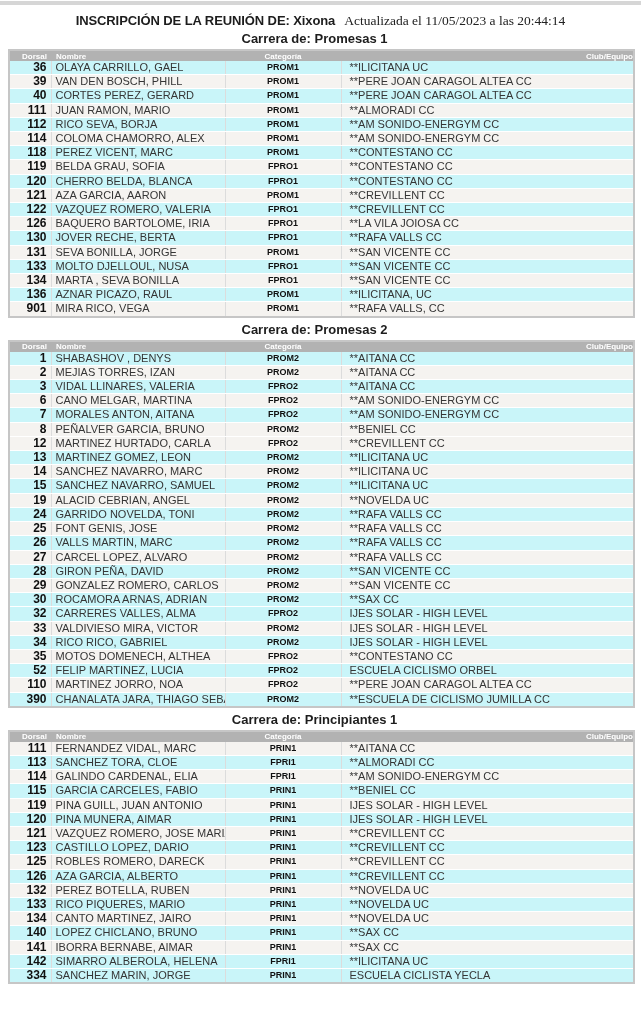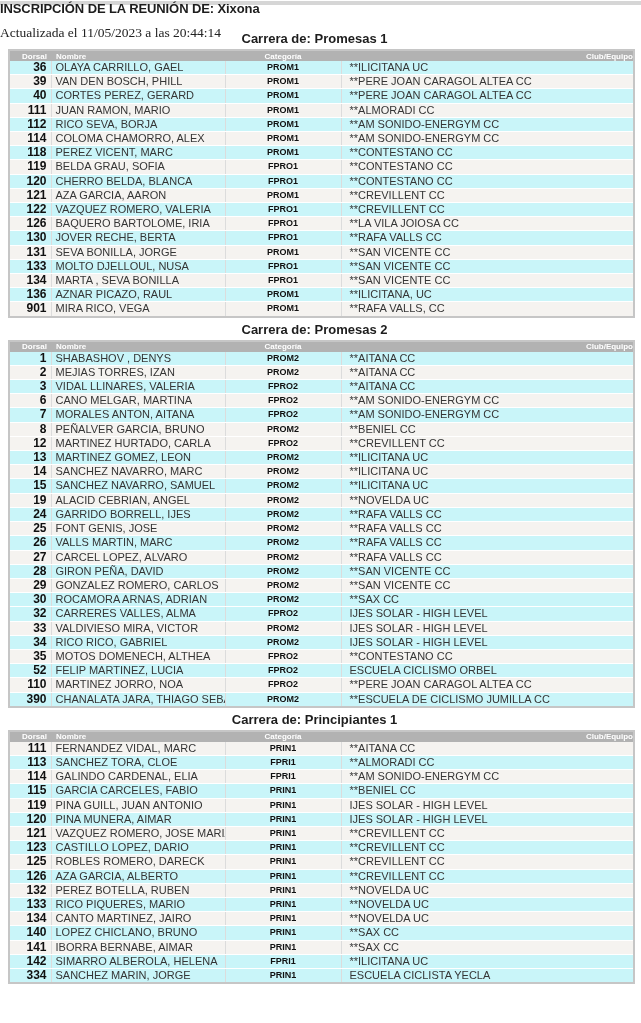--- a/index.html
+++ b/index.html
@@ -13,21 +13,21 @@
   html,body{margin:0;padding:0;}
   body{
     width:641px;height:1023px;overflow:hidden;
     background:#ffffff;
     font-family:"Liberation Sans",sans-serif;
     -webkit-font-smoothing:antialiased;
   }
   .topbar{height:4px;background:#d6d6d6;margin-top:1px;}
   .page-header{
     display:flex;justify-content:center;align-items:baseline;gap:9px;
-    margin-top:8px;height:16px;white-space:nowrap;flex-direction:column;
+    margin-top:8px;height:16px;white-space:nowrap;
   }
   .main-title{font-weight:bold;font-size:13px;color:#1d1d1d;letter-spacing:-0.1px;}
   .updated{font-family:"Liberation Serif",serif;font-size:13.5px;color:#222;}
   .section-title{
     text-align:center;font-weight:bold;font-size:13px;color:#1d1d1d;
     margin:4px 12px 3px 0;height:15px;line-height:15px;
   }
   section:first-of-type .section-title{margin-top:2px;}
   table.race-table{
     width:625px;margin:0 0 0 8px;
@@ -322,21 +322,21 @@
 
   <tr class="plain">
     <td class="c-dorsal">19</td>
     <td class="c-nombre">ALACID CEBRIAN, ANGEL</td>
     <td class="c-categoria">PROM2</td>
     <td class="c-club">**NOVELDA UC</td>
   </tr>
 
   <tr class="cyan">
     <td class="c-dorsal">24</td>
-    <td class="c-nombre">GARRIDO BORRELL, IJES</td>
+    <td class="c-nombre">GARRIDO NOVELDA, TONI</td>
     <td class="c-categoria">PROM2</td>
     <td class="c-club">**RAFA VALLS CC</td>
   </tr>
 
   <tr class="plain">
     <td class="c-dorsal">25</td>
     <td class="c-nombre">FONT GENIS, JOSE</td>
     <td class="c-categoria">PROM2</td>
     <td class="c-club">**RAFA VALLS CC</td>
   </tr>

